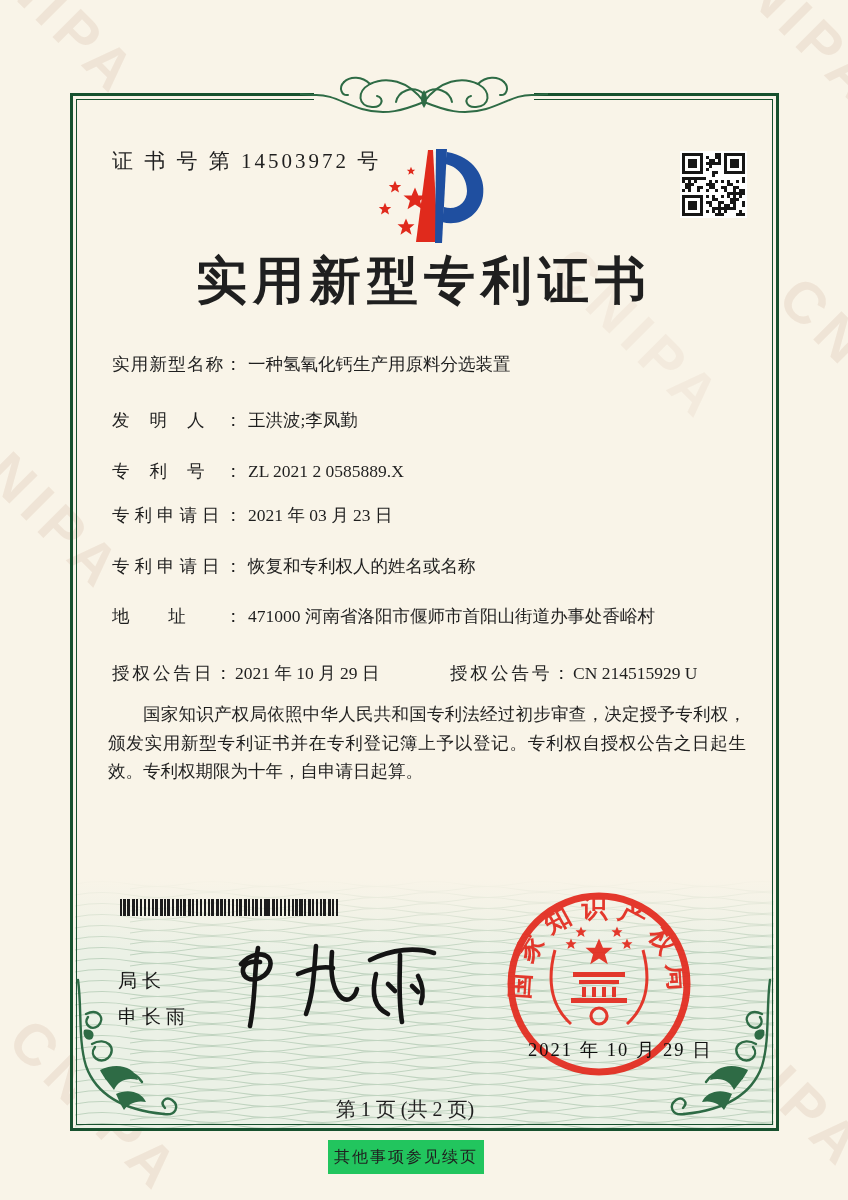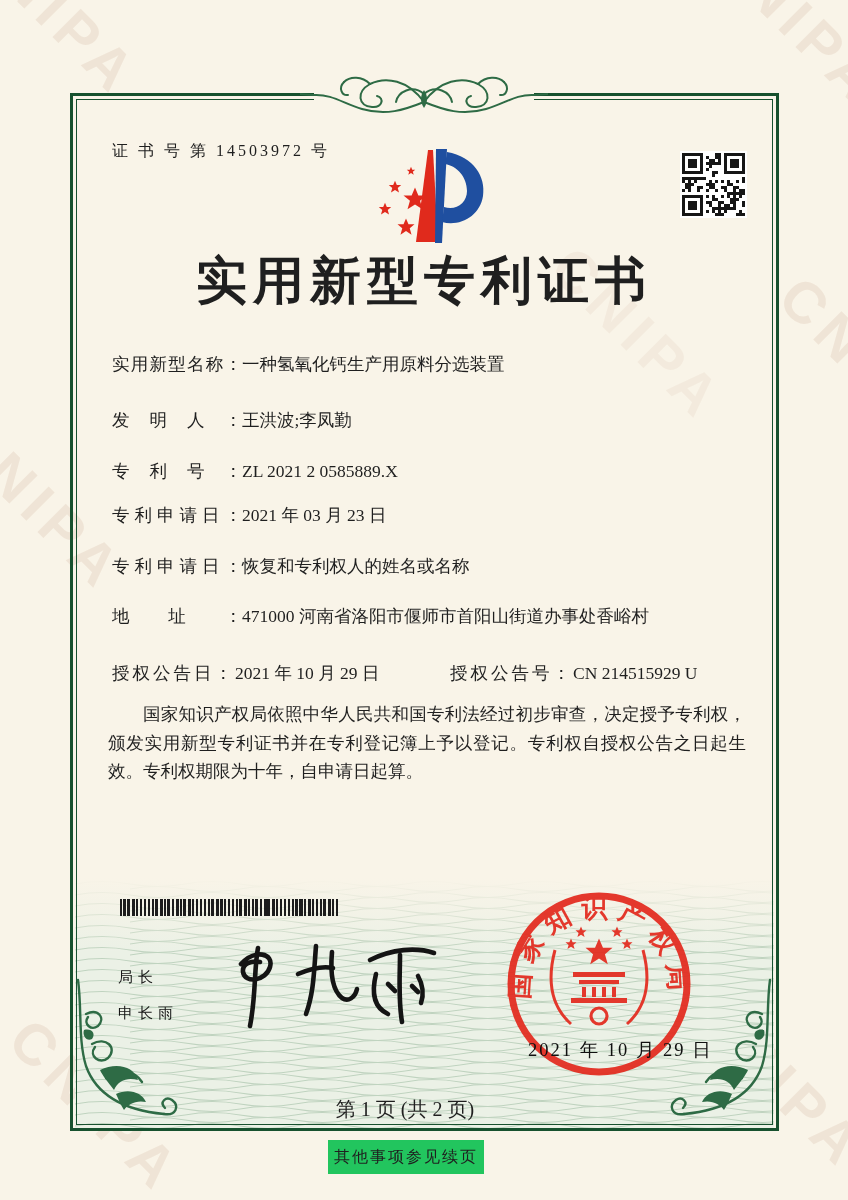--- a/index.html
+++ b/index.html
@@ -24,46 +24,46 @@
   }
   .frame-inner{
     position:absolute;left:3px;top:3px;right:3px;bottom:3px;
     border:1px solid var(--border-green);
   }
   .waveband{position:absolute;left:75px;top:878px;width:699px;height:250px;z-index:1;}
   .topOrn{position:absolute;left:300px;top:64px;width:248px;height:60px;z-index:2;}
   .cornerOrn{position:absolute;bottom:72px;width:110px;height:150px;z-index:2;}
   .cornerOrn.left{left:72px;}
   .cornerOrn.right{right:72px;transform:scaleX(-1);}
-  .cert-no{position:absolute;left:112px;top:141px;font-size:16px;letter-spacing:3px;z-index:3;}
+  .cert-no{position:absolute;left:112px;top:147px;font-size:21px;letter-spacing:3px;z-index:3;}
   .logo{position:absolute;left:352px;top:146px;width:146px;height:102px;z-index:3;}
   .qr{position:absolute;left:680px;top:151px;width:67px;height:67px;z-index:3;background:#fff;}
   .title{
     position:absolute;left:0;top:247px;width:848px;text-align:center;
     font-size:51px;font-weight:bold;letter-spacing:6px;z-index:3;
   }
   .row{position:absolute;left:112px;font-size:17.5px;white-space:nowrap;z-index:3;}
   .lbl{display:inline-block;width:130px;text-align:justify;text-align-last:justify;}
-  .val{margin-left:0;}
+  .val{margin-left:6px;}
   .grant-pair{position:absolute;font-size:17.5px;white-space:nowrap;z-index:3;}
   .grant-pair .glbl{letter-spacing:3px;}
   .bodytext{
     position:absolute;left:108px;top:700px;width:638px;font-size:17.5px;
     line-height:28.5px;text-align:justify;z-index:3;
   }
   .bodytext p{text-indent:2em;}
   .barcode{
     position:absolute;left:120px;top:899px;width:218px;height:17px;z-index:3;
     background:
       repeating-linear-gradient(90deg,#1c1c1c 0 2px,transparent 2px 4px),
       repeating-linear-gradient(90deg,#1c1c1c 0 1px,transparent 1px 7px),
       repeating-linear-gradient(90deg,transparent 0 3px,#1c1c1c 3px 4px,transparent 4px 11px);
   }
   .director{position:absolute;left:118px;font-family:"Liberation Sans","DejaVu Sans",sans-serif;
-    font-size:15px;letter-spacing:5px;z-index:3;color:#141414;}
+    font-size:19px;letter-spacing:5px;z-index:3;color:#141414;}
   .sig{position:absolute;left:228px;top:932px;width:232px;height:108px;z-index:3;}
   .seal{position:absolute;left:503px;top:888px;width:192px;height:192px;z-index:4;}
   .seal-date{position:absolute;left:528px;top:1037px;font-size:18.5px;letter-spacing:2px;z-index:5;color:#101010;}
   .page-info{position:absolute;left:0;top:1096px;width:810px;text-align:center;font-size:20px;z-index:3;}
   .cont-note{
     position:absolute;left:328px;top:1140px;width:156px;height:34px;background:#22c55e;
     text-align:center;line-height:34px;font-size:16px;letter-spacing:2px;z-index:3;
   }
   .green-stroke{stroke:var(--ornament-green);fill:none;stroke-linecap:round;}
   .green-fill{fill:var(--ornament-green);}

